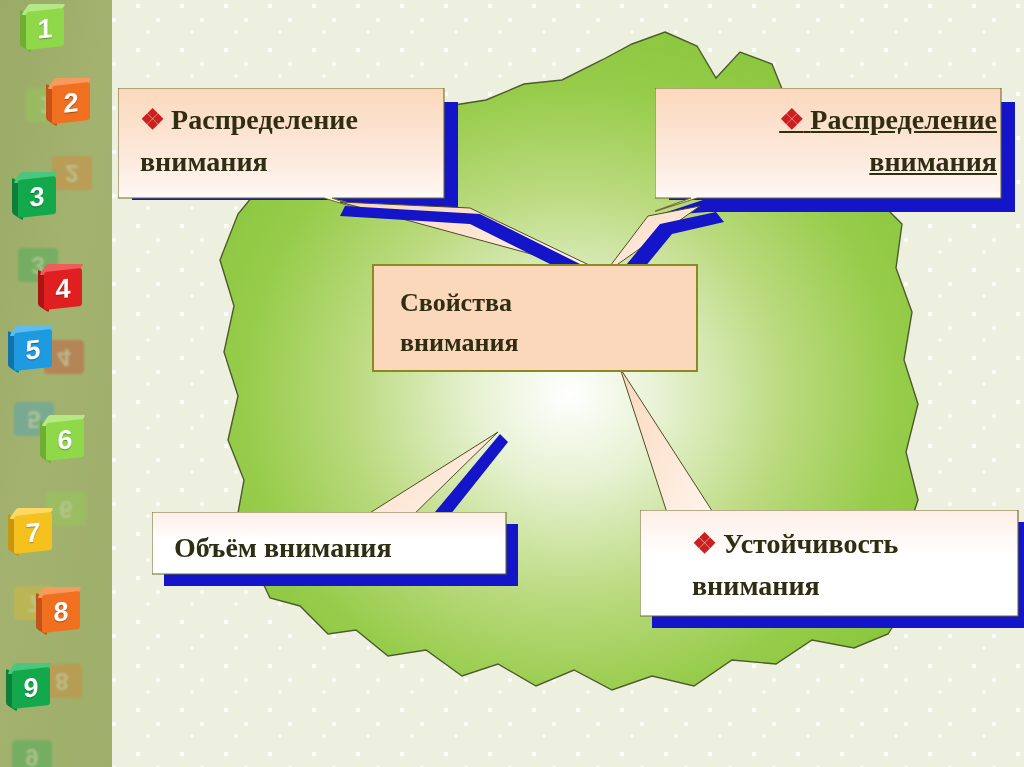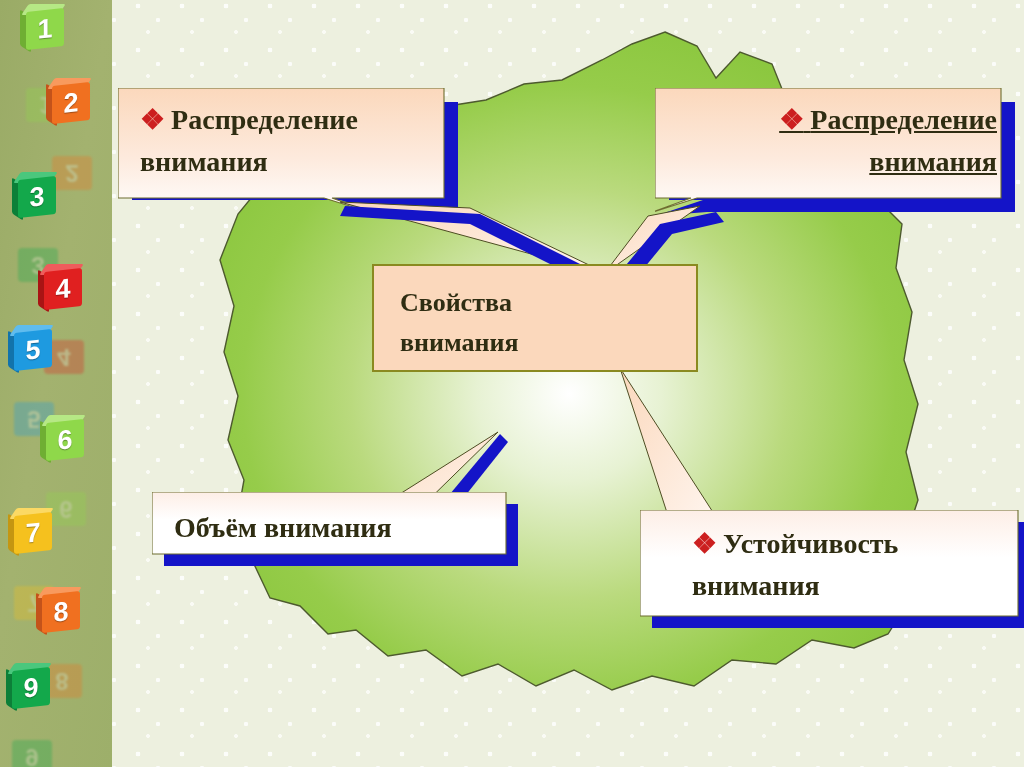--- a/index.html
+++ b/index.html
@@ -258,21 +258,21 @@
   </svg>
 
   <div class="callout c-mid" style="left:372px;top:264px;width:326px;height:108px;font-family:Liberation Serif, serif;">
     <svg width="326" height="108" viewBox="0 0 326 108" style="position:absolute;left:0;top:0;">
       <rect x="1" y="1" width="324" height="106" fill="#fbd8bc" stroke="#8a8a20" stroke-width="2"></rect>
     </svg>
     <div class="txt l1">Свойства</div>
     <div class="txt l2" style="font-size:26px;">внимания</div>
   </div>
 
-  <div class="callout c-bl" style="left:152px;top:492px;width:366px;height:78px;">
+  <div class="callout c-bl" style="left:152px;top:512px;width:366px;height:78px;">
     <svg width="366" height="78" viewBox="0 0 366 78" style="position:absolute;left:0;top:0;">
       <path d="M 12 12 L 366 12 L 366 74 L 12 74 Z" fill="#1414c8"></path>
       <path d="M 0 0 L 354 0 L 354 62 L 0 62 Z" fill="url(#whiteGrad)" stroke="#6d6d2e" stroke-width="1.1"></path>
     </svg>
     <div class="txt l1">
       <span class="bullet"></span>
       <span>Объём внимания</span>
     </div>
   </div>
 

